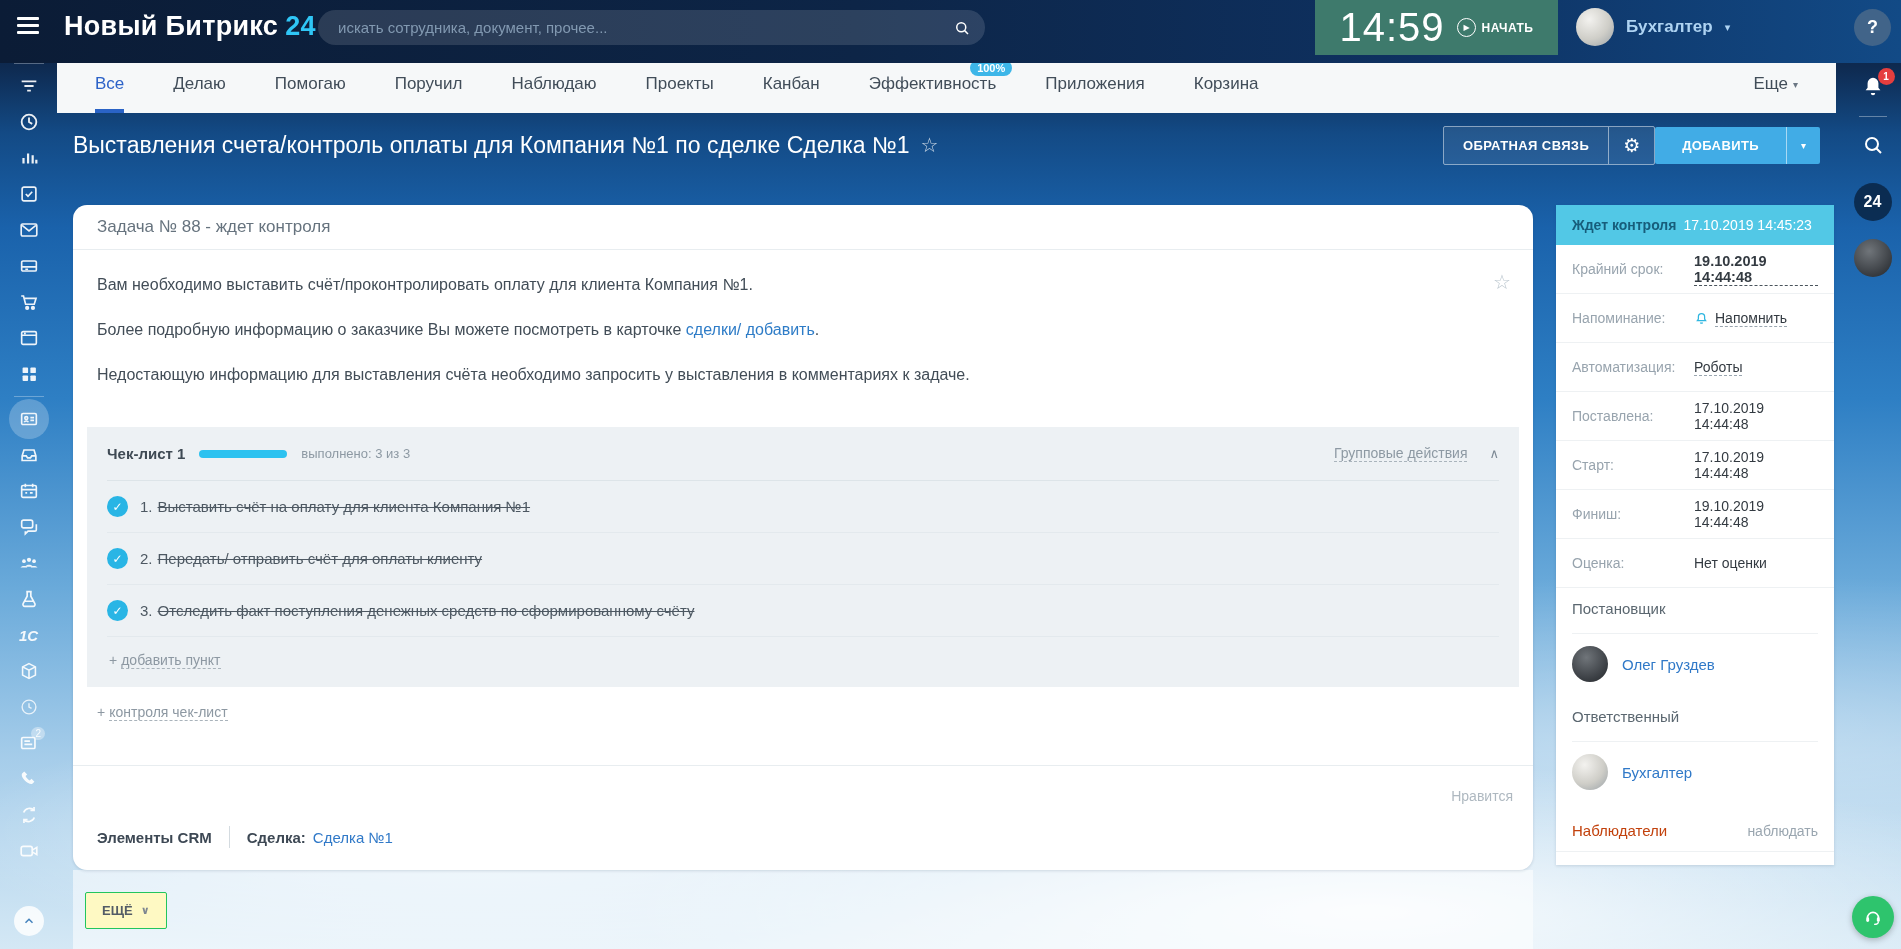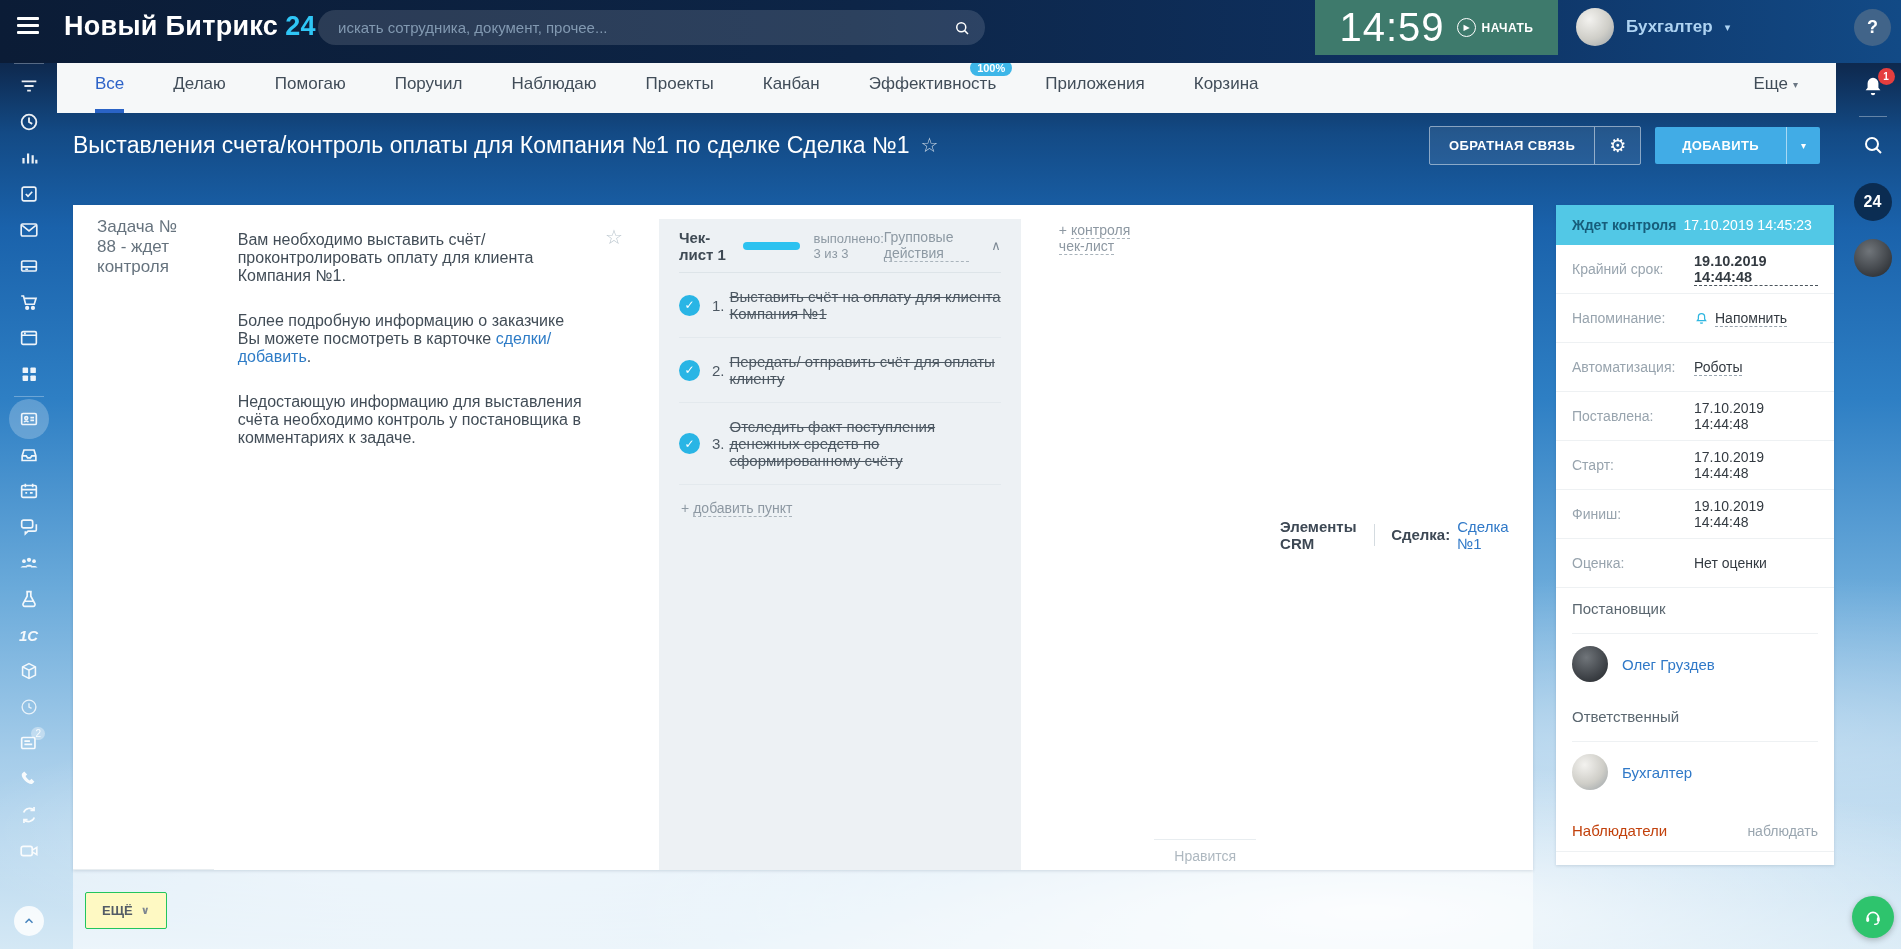--- a/index.html
+++ b/index.html
@@ -81,34 +81,34 @@
   .tab-badge { position:absolute; top:5px; right:-16px; background:#3db6e8; color:#fff; font-size:11px;
     font-weight:700; padding:2px 7px; border-radius:9px; }
   .tab-more { margin-left:auto; margin-right:38px; display:flex; align-items:center; gap:5px;
     font-size:17px; color:#414d59; cursor:pointer; }
   .tab-more .caret { font-size:10px; color:#6b7784; }
 
   
   .title-row { position:absolute; left:73px; top:113px; width:1747px; height:64px; display:flex; align-items:center; z-index:5; }
   .page-title { color:#fff; font-size:23px; font-weight:400; }
   .title-star { color:rgba(255,255,255,.75); font-size:20px; margin-left:11px; cursor:pointer; }
-  .title-actions { margin-left:auto; display:flex; align-items:center; gap:14px;text-align:center; }
+  .title-actions { margin-left:auto; display:flex; align-items:center; gap:0;text-align:center; }
   .btn-group { display:flex; border:1px solid rgba(255,255,255,.5); border-radius:2px; }
   .btn-feedback { padding:11px 19px; color:#fff; font-size:13px; font-weight:700; letter-spacing:.4px;
     background:rgba(255,255,255,.08); cursor:pointer; }
   .btn-gear { width:46px; display:flex; align-items:center; justify-content:center; color:#fff; font-size:19px;
     border-left:1px solid rgba(255,255,255,.5); background:rgba(255,255,255,.08); cursor:pointer; }
   .btn-add { display:flex; background:#41ace6; border-radius:2px; overflow:hidden; cursor:pointer; }
   .btn-add .label { padding:11px 27px; color:#fff; font-size:13px; font-weight:700; letter-spacing:.4px; }
   .btn-add .caret-seg { width:34px; display:flex; align-items:center; justify-content:center;
     border-left:1px solid rgba(255,255,255,.55); color:#fff; font-size:10px; }
 
   
   .task-card { position:absolute; left:73px; top:205px; width:1460px; height:665px; background:#fff;
-    display:flex; z-index:5; box-shadow:0 1px 3px rgba(20,50,80,.15); }
+    display:flex; flex-direction:column; z-index:5; box-shadow:0 1px 3px rgba(20,50,80,.15);border-radius:14px; }
   .card-head { padding:12px 24px; border-bottom:1px solid #e8edf0; color:#66737e; font-size:17px; }
   .card-desc { position:relative; padding:26px 60px 2px 24px; }
   .card-desc p { font-size:16px; color:#424d57; margin-bottom:27px; }
   .card-desc a { color:#2e7cc7; text-decoration:none; cursor:pointer; }
   .desc-star { position:absolute; right:22px; top:20px; color:#bcc7cf; font-size:20px; cursor:pointer; }
 
   .checklist { margin:14px 14px 0; background:#edf1f4; padding:0 20px; }
   .cl-header { display:flex; align-items:center; height:54px; border-bottom:1px solid #dde4e8; }
   .cl-title { font-size:15px; font-weight:700; color:#3f4a54; }
   .cl-progress { width:88px; height:8px; border-radius:4px; background:#2cc2f0; margin:0 14px; }
@@ -116,21 +116,21 @@
   .cl-group { margin-left:auto; font-size:14px; color:#8d99a3; border-bottom:1px dashed #aab4bc; cursor:pointer; }
   .cl-chevron { margin-left:22px; color:#7d8994; font-size:13px; cursor:pointer; }
   .cl-item { display:flex; align-items:center; padding:15px 0; border-bottom:1px solid #e3e9ed; }
   .cl-check { width:21px; height:21px; border-radius:50%; background:#29b5e5; color:#fff; font-size:12px;
     display:flex; align-items:center; justify-content:center; margin-right:12px; cursor:pointer; flex:none; }
   .cl-num { font-size:15px; color:#4d5862; margin-right:5px; }
   .cl-text { font-size:15px; color:#4d5862; text-decoration:line-through; }
   .cl-additem { padding:15px 0 19px 2px; font-size:14px; color:#8d98a2; }
   .cl-additem .lbl, .add-checklist .lbl { border-bottom:1px dashed #a9b3bb; cursor:pointer; margin-left:4px; }
   .add-checklist { padding:17px 24px; font-size:14px; color:#8d98a2; }
-  .likes-row { margin-top:auto; border-top:1px solid #e8edf0; padding:8px 20px 6px; text-align:right;
+  .likes-row { margin-top:auto; border-top:1px solid #e8edf0; padding:22px 20px 6px; text-align:right;
     color:#aeb8c0; font-size:14px; }
   .crm-row { display:flex; align-items:center; padding:16px 24px 22px; }
   .crm-title { font-size:15px; font-weight:700; color:#3d4854; }
   .crm-sep { width:1px; height:22px; background:#d4dbe0; margin:0 17px; }
   .crm-field { font-size:15px; font-weight:700; color:#3d4854; margin-right:7px; }
   .crm-link { font-size:15px; color:#3079c8; text-decoration:none; cursor:pointer; }
 
   .page-footer { position:absolute; left:73px; top:870px; width:1460px; height:79px;
     background:rgba(255,255,255,.55); z-index:4; }
   .btn-more { position:absolute; left:12px; top:22px; background:#fef9c3; border:1px solid #22c55e; border-radius:2px;
@@ -432,21 +432,21 @@
   </div>
 </section>
 
 <main class="task-card">
   <div class="card-head">Задача № 88 - ждет контроля</div>
 
   <div class="card-desc">
     <span class="desc-star">☆</span>
     <p>Вам необходимо выставить счёт/проконтролировать оплату для клиента Компания №1.</p>
     <p><span>Более подробную информацию о заказчике Вы можете посмотреть в карточке </span><a>сделки/ добавить</a><span>.</span></p>
-    <p>Недостающую информацию для выставления счёта необходимо контроль у постановщика в комментариях к задаче.</p>
+    <p>Недостающую информацию для выставления счёта необходимо запросить у выставления в комментариях к задаче.</p>
   </div>
 
   <div class="checklist">
     <div class="cl-header">
       <span class="cl-title">Чек-лист 1</span>
       <span class="cl-progress"></span>
       <span class="cl-progress-label">выполнено: 3 из 3</span>
       <span class="cl-group">Групповые действия</span>
       <span class="cl-chevron">∧</span>
     </div>

